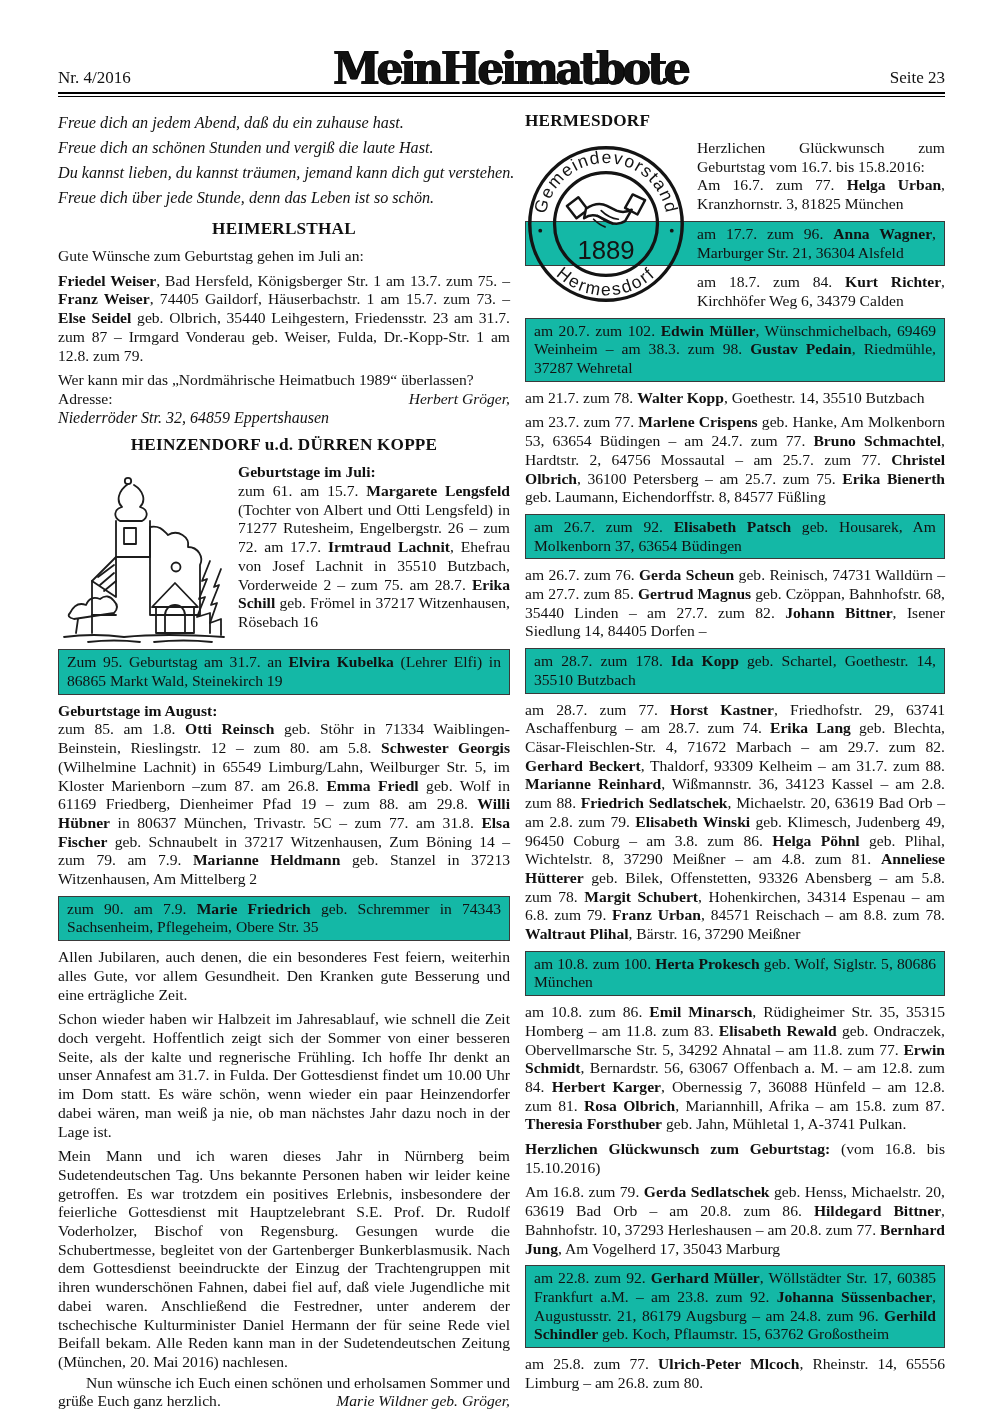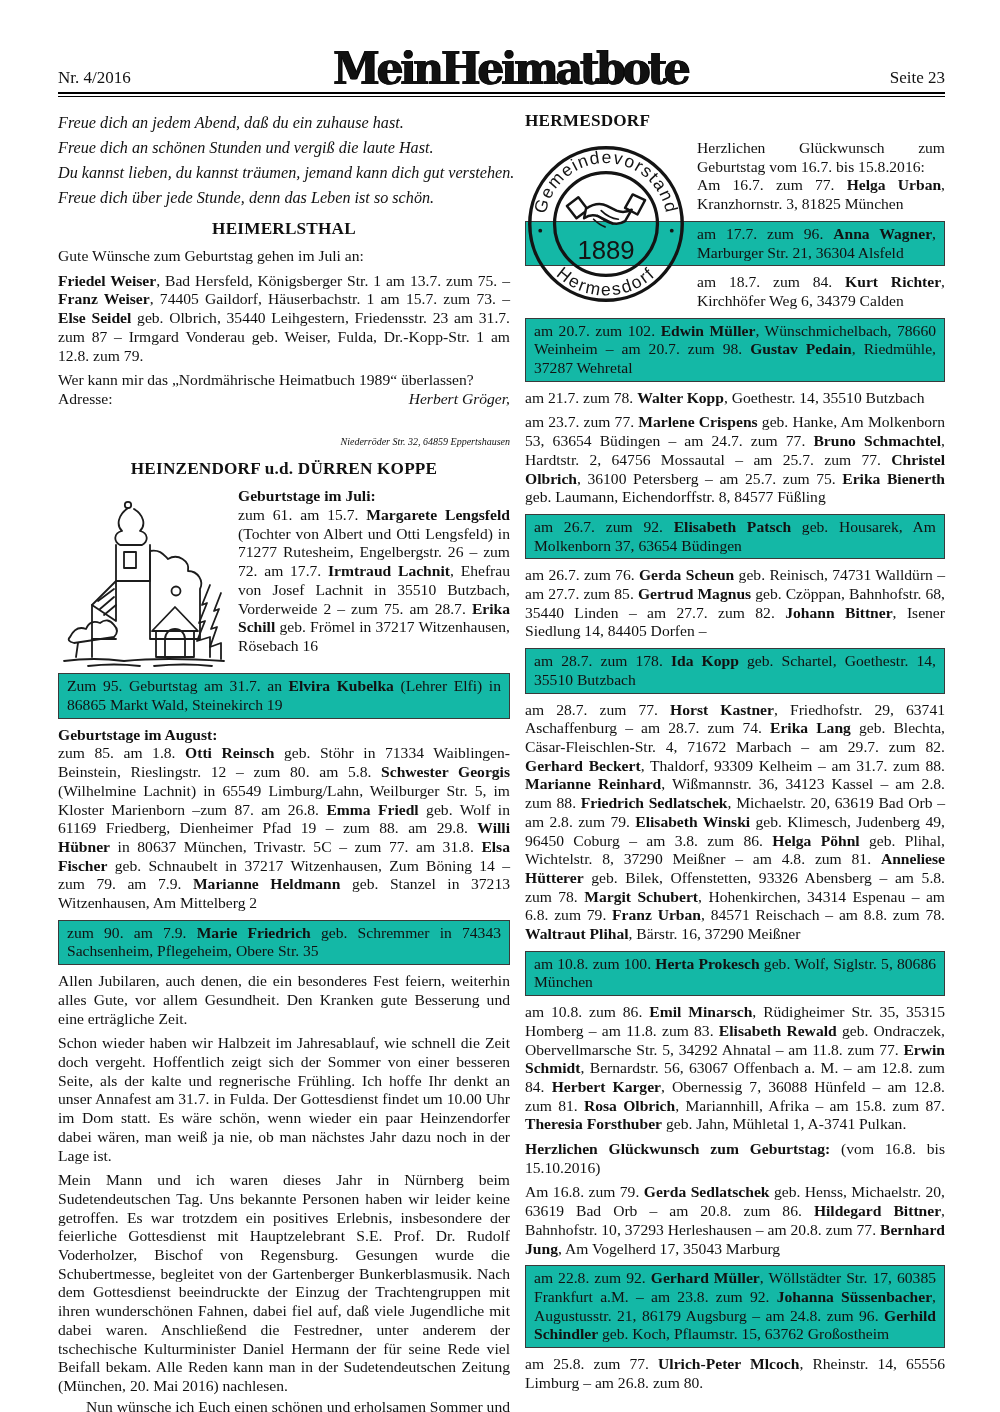--- a/index.html
+++ b/index.html
@@ -37,21 +37,21 @@
     padding:3px 8px;margin:7px 0;font-size:15.6px;line-height:18.7px;text-align:justify;
   }
   .clear-l{clear:left;}
   .clear-b{clear:both;}
   
   .church-fig{float:left;width:172px;height:182px;margin:2px 8px 2px 0;}
   .seal-fig{float:left;width:162px;height:166px;margin:2px 10px 4px 0;}
   svg{display:block;}
   
   .row-split{display:flex;justify-content:space-between;font-size:15.6px;line-height:18.7px;gap:28px;}
-  .right-it{text-align:right;font-style:italic;font-size:10px;line-height:18.7px;margin-top:24px;}
+  .right-it{font-style:italic;font-size:16px;line-height:18.7px;}
   .sig-block{margin-top:2px;}
   i{}
 </style>
 </head>
 <body>
 
 <div class="page">
 
   <div class="masthead">
     <span class="mh-issue">Nr. 4/2016</span>
@@ -166,21 +166,21 @@
           </g>
           <text x="85" y="122" text-anchor="middle" font-size="27" font-family="Liberation Sans, sans-serif" fill="#141414">1889</text>
         </svg>
       </div>
 
       <p class="nojust" style="margin-bottom:0">Herzlichen Glückwunsch zum Geburtstag vom 16.7. bis 15.8.2016:</p>
       <p><span>Am 16.7. zum 77. </span><b>Helga Urban</b><span>, Kranzhornstr. 3, 81825 München</span></p>
       <div class="gbox"><span>am 17.7. zum 96. </span><b>Anna Wagner</b><span>, Marburger Str. 21, 36304 Alsfeld</span></div>
       <p><span>am 18.7. zum 84. </span><b>Kurt Richter</b><span>, Kirchhöfer Weg 6, 34379 Calden</span></p>
 
-      <div class="gbox clear-l"><span>am 20.7. zum 102. </span><b>Edwin Müller</b><span>, Wünschmichelbach, 78660 Weinheim – am 20.7. zum 98. </span><b>Gustav Pedain</b><span>, Riedmühle, 37287 Wehretal</span></div>
+      <div class="gbox clear-l"><span>am 20.7. zum 102. </span><b>Edwin Müller</b><span>, Wünschmichelbach, 69469 Weinheim – am 38.3. zum 98. </span><b>Gustav Pedain</b><span>, Riedmühle, 37287 Wehretal</span></div>
       <p><span>am 21.7. zum 78. </span><b>Walter Kopp</b><span>, Goethestr. 14, 35510 Butzbach</span></p>
       <p><span>am 23.7. zum 77. </span><b>Marlene Crispens</b><span> geb. Hanke, Am Molkenborn 53, 63654 Büdingen – am 24.7. zum 77. </span><b>Bruno Schmachtel</b><span>, Hardtstr. 2, 64756 Mossautal – am 25.7. zum 77. </span><b>Christel Olbrich</b><span>, 36100 Petersberg – am 25.7. zum 75. </span><b>Erika Bienerth</b><span> geb. Laumann, Eichendorffstr. 8, 84577 Füßling</span></p>
       <div class="gbox"><span>am 26.7. zum 92. </span><b>Elisabeth Patsch</b><span> geb. Housarek, Am Molkenborn 37, 63654 Büdingen</span></div>
       <p><span>am 26.7. zum 76. </span><b>Gerda Scheun</b><span> geb. Reinisch, 74731 Walldürn – am 27.7. zum 85. </span><b>Gertrud Magnus</b><span> geb. Czöppan, Bahnhofstr. 68, 35440 Linden – am 27.7. zum 82. </span><b>Johann Bittner</b><span>, Isener Siedlung 14, 84405 Dorfen –</span></p>
       <div class="gbox"><span>am 28.7. zum 178. </span><b>Ida Kopp</b><span> geb. Schartel, Goethestr. 14, 35510 Butzbach</span></div>
       <p><span>am 28.7. zum 77. </span><b>Horst Kastner</b><span>, Friedhofstr. 29, 63741 Aschaffenburg – am 28.7. zum 74. </span><b>Erika Lang</b><span> geb. Blechta, Cäsar-Fleischlen-Str. 4, 71672 Marbach – am 29.7. zum 82. </span><b>Gerhard Beckert</b><span>, Thaldorf, 93309 Kelheim – am 31.7. zum 88. </span><b>Marianne Reinhard</b><span>, Wißmannstr. 36, 34123 Kassel – am 2.8. zum 88. </span><b>Friedrich Sedlatschek</b><span>, Michaelstr. 20, 63619 Bad Orb – am 2.8. zum 79. </span><b>Elisabeth Winski</b><span> geb. Klimesch, Judenberg 49, 96450 Coburg – am 3.8. zum 86. </span><b>Helga Pöhnl</b><span> geb. Plihal, Wichtelstr. 8, 37290 Meißner – am 4.8. zum 81. </span><b>Anneliese Hütterer</b><span> geb. Bilek, Offenstetten, 93326 Abensberg – am 5.8. zum 78. </span><b>Margit Schubert</b><span>, Hohenkirchen, 34314 Espenau – am 6.8. zum 79. </span><b>Franz Urban</b><span>, 84571 Reischach – am 8.8. zum 78. </span><b>Waltraut Plihal</b><span>, Bärstr. 16, 37290 Meißner</span></p>
       <div class="gbox"><span>am 10.8. zum 100. </span><b>Herta Prokesch</b><span> geb. Wolf, Siglstr. 5, 80686 München</span></div>
       <p><span>am 10.8. zum 86. </span><b>Emil Minarsch</b><span>, Rüdigheimer Str. 35, 35315 Homberg – am 11.8. zum 83. </span><b>Elisabeth Rewald</b><span> geb. Ondraczek, Obervellmarsche Str. 5, 34292 Ahnatal – am 11.8. zum 77. </span><b>Erwin Schmidt</b><span>, Bernardstr. 56, 63067 Offenbach a. M. – am 12.8. zum 84. </span><b>Herbert Karger</b><span>, Obernessig 7, 36088 Hünfeld – am 12.8. zum 81. </span><b>Rosa Olbrich</b><span>, Mariannhill, Afrika – am 15.8. zum 87. </span><b>Theresia Forsthuber</b><span> geb. Jahn, Mühletal 1, A-3741 Pulkan.</span></p>
 
       <p class="nojust"><b>Herzlichen Glückwunsch zum Geburtstag:</b><span> (vom 16.8. bis 15.10.2016)</span></p>

